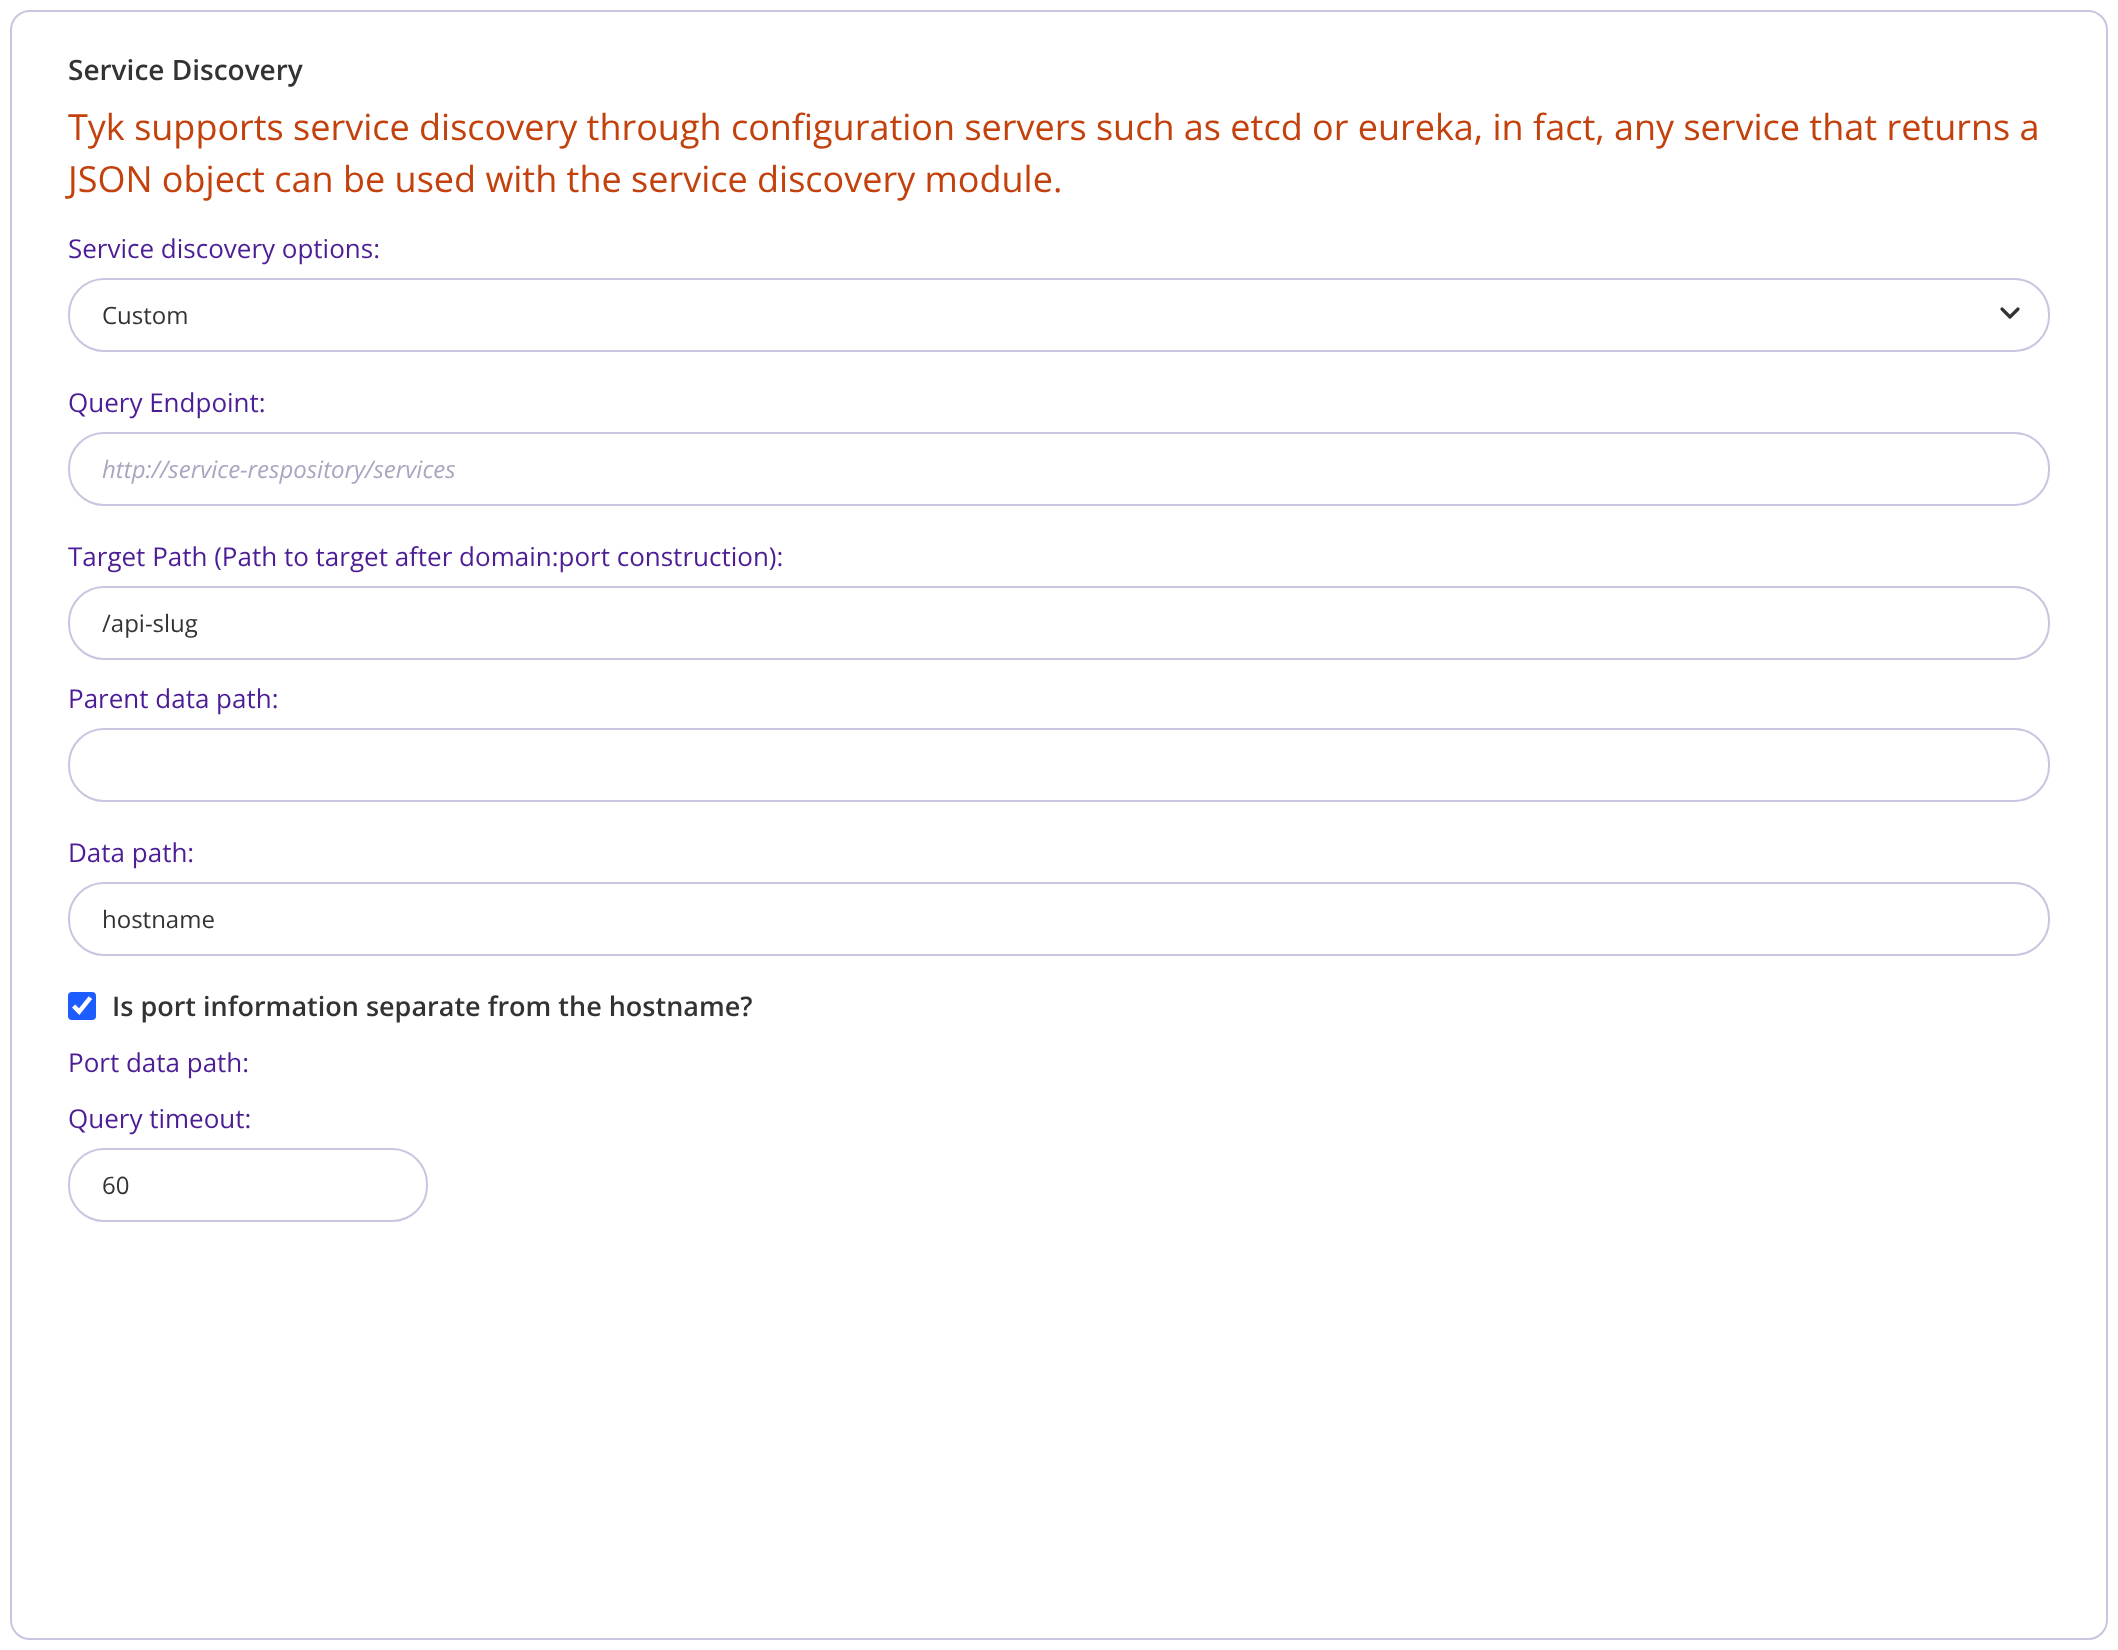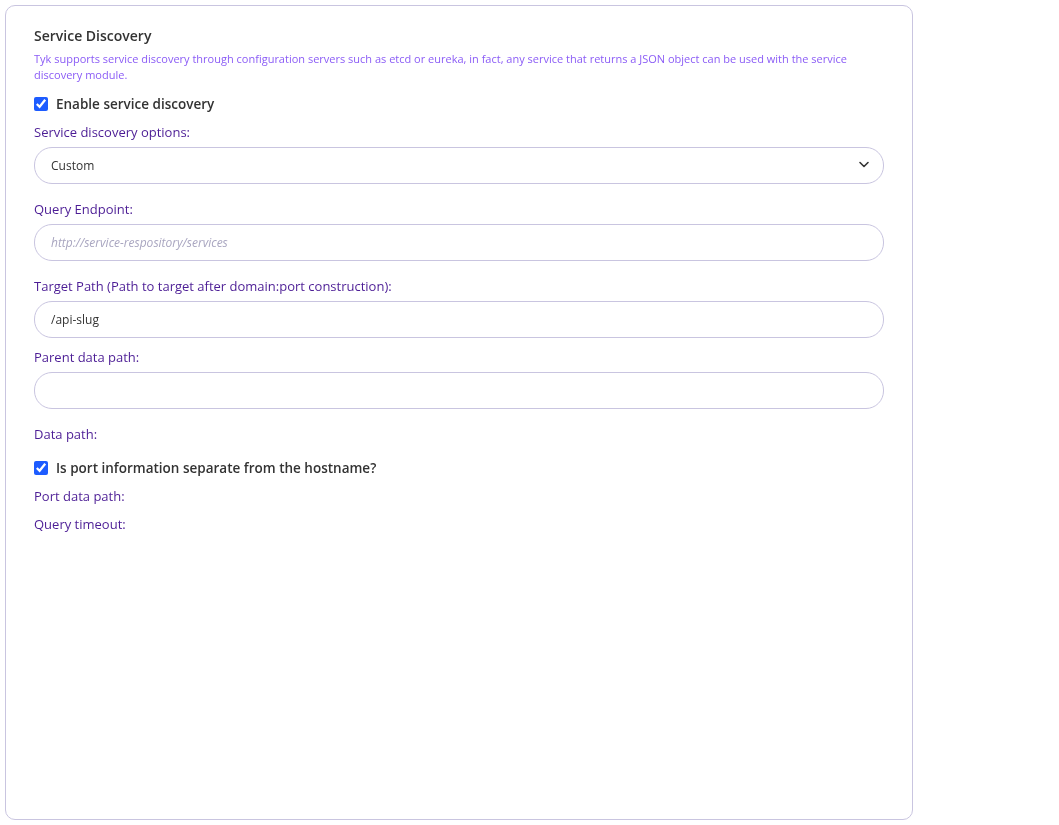--- a/index.html
+++ b/index.html
@@ -11,32 +11,32 @@
       font-family: -apple-system, BlinkMacSystemFont, "Segoe UI", "Open Sans", sans-serif;
       font-size: 14px;
       color: #333;
       background: #fff;
       padding: 5px;
     }
     .panel {
       border: 1px solid #c9c5e0;
       border-radius: 10px;
       padding: 20px 28px 22px 28px;
-      width: 908px;
+      width: 1049px;
       min-height: 815px;
     }
     .section-title {
       font-weight: 600;
       font-size: 14px;
       color: #333;
       margin-bottom: 6px;
     }
     .section-desc {
-      font-size: 11px;
-      color: #8b5cf6;
+      font-size: 18px;
+      color: #c2410c;
       line-height: 1.45;
       margin-bottom: 12px;
     }
     .field-row {
       margin-bottom: 10px;
     }
     .check-row {
       display: flex;
       align-items: center;
       gap: 8px;
@@ -101,24 +101,20 @@
     }
   </style>
 </head>
 <body>
 
 <div class="panel">
 
   <div class="section-title">Service Discovery</div>
   <div class="section-desc">Tyk supports service discovery through configuration servers such as etcd or eureka, in fact, any service that returns a JSON object can be used with the service discovery module.</div>
 
-  <div class="check-row">
-    <input type="checkbox" id="enable-sd" checked="" style="">
-    <label for="enable-sd">Enable service discovery</label>
-  </div>
 
   <div class="field-row">
     <label class="field-label">Service discovery options:</label>
     <div class="select-wrapper">
       <select class="select-input">
         <option>Custom</option>
       </select>
       <span class="select-chevron">
         <svg width="12" height="12" viewBox="0 0 12 12">
             <path d="M2 4 L6 8 L10 4" stroke="#333" stroke-width="1.6" fill="none" stroke-linecap="round" stroke-linejoin="round"></path>
@@ -139,29 +135,31 @@
 
 
 
   <div class="field-row">
     <label class="field-label">Parent data path:</label>
     <input type="text" class="text-input" value="" style="">
   </div>
 
   <div class="field-row gap-top">
     <label class="field-label">Data path:</label>
+    <input type="text" class="text-input" value="hostname" style="">
   </div>
 
   <div class="check-row gap-top">
     <input type="checkbox" id="port-sep" checked="" style="">
     <label for="port-sep">Is port information separate from the hostname?</label>
   </div>
 
   <div class="field-row">
     <label class="field-label">Port data path:</label>
   </div>
 
 
   <div class="field-row">
     <label class="field-label">Query timeout:</label>
+    <input type="text" class="number-input" value="60" style="">
   </div>
 
 </div>
 
 </body></html>

